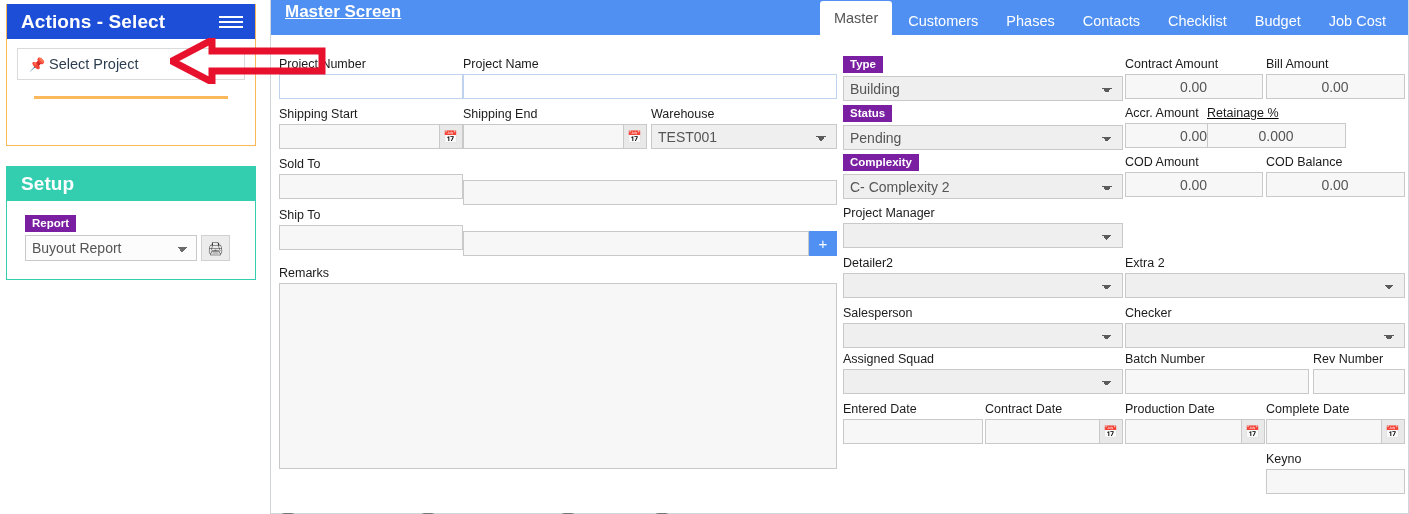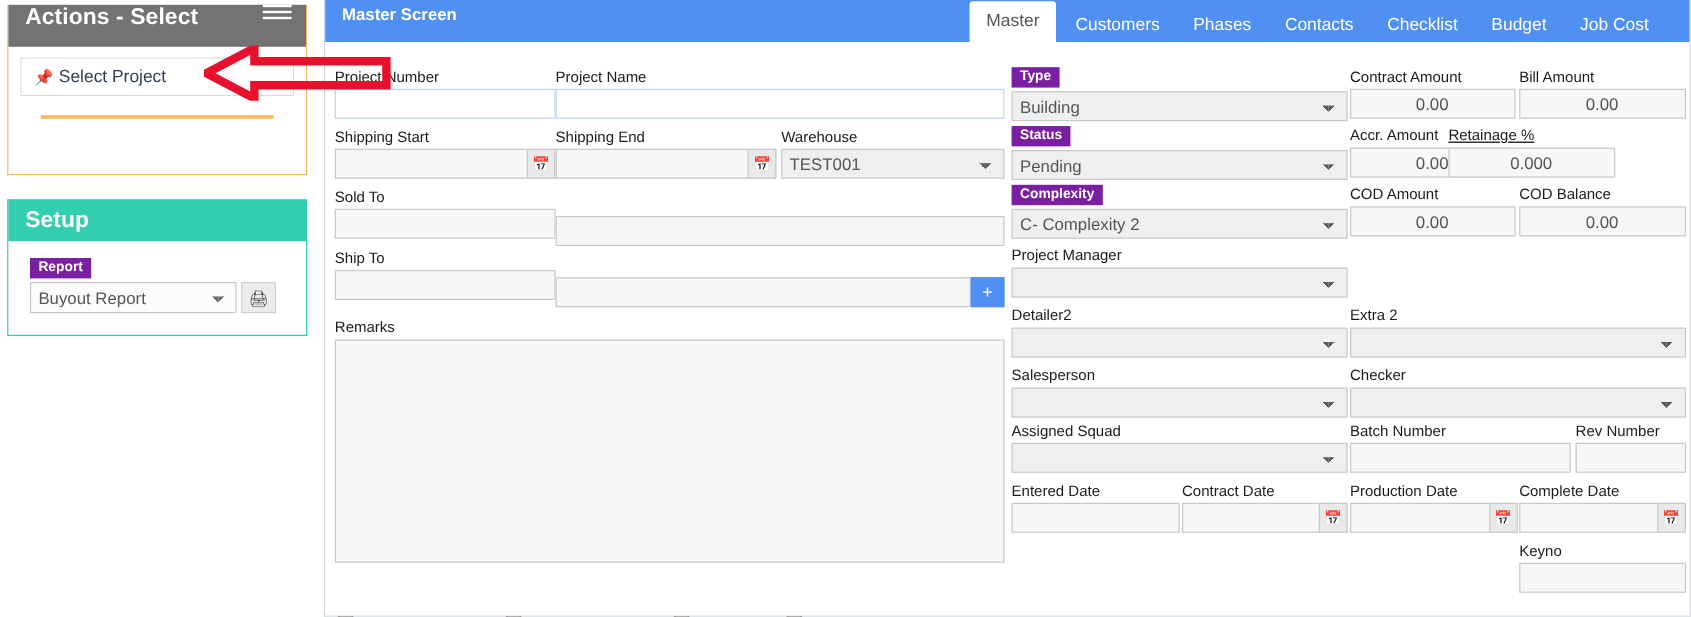--- a/index.html
+++ b/index.html
@@ -13,21 +13,21 @@
   }
   .page { position: relative; width: 1409px; height: 514px; background:#fff; }
 
   
   .sidebar { position:absolute; left:0; top:0; width:262px; height:514px; background:#fff; }
 
   .panel { margin: 4px 6px 0 6px; background:#fff; }
 
   .panel-actions { border:1px solid #fbb85a; border-top:none; }
   .panel-actions-head {
-    background:#737373; height:35px; display:flex; align-items:flex-start;
+    background:#1d4ed8; height:35px; display:flex; align-items:center;
     padding: 0 12px 0 14px; justify-content:space-between;
   }
   .panel-head-title { color:#fff; font-size:19px; font-weight:bold; letter-spacing:.1px; }
   .hamburger { display:flex; flex-direction:column; justify-content:center; gap:3px; width:24px; }
   .hamburger span { display:block; height:2px; background:#fff; width:24px; }
 
   .panel-actions-body { padding: 9px 10px 10px 10px; }
   .action-list { border:1px solid #dadada; }
   .action-item {
     height:30px; display:flex; align-items:center; gap:7px;
@@ -82,23 +82,23 @@
   .main {
     position:absolute; left:270px; top:0; width:1139px; height:514px;
     border:1px solid #cfd6de; border-top:none; background:#fff;
   }
   .main-head {
     height:35px; background:#4f90f2; display:flex; align-items:flex-end;
     position:relative;
   }
   .main-title {
     position:absolute; left:14px; top:0; height:24px; display:flex; align-items:center;
-    color:#fff; font-size:14px; font-weight:bold;
-  }
-  .tabs { margin-left:auto; display:flex; align-items:flex-end; height:35px; padding-right:20px; }
+    color:#fff; font-size:17px; font-weight:bold;text-decoration:underline;
+  }
+  .tabs { margin-left:auto; display:flex; align-items:flex-end; height:35px; padding-right:8px; }
   .tab {
     height:29px; display:flex; align-items:center; padding:0 14px;
     color:#fff; font-size:14.5px; cursor:pointer; white-space:nowrap;
   }
   .tab.active {
     background:#fff; color:#555; height:34px; border-radius:3px 3px 0 0;
     margin-right:2px;
   }
 
   .main-body { position:relative; height:477px; padding:0; }

